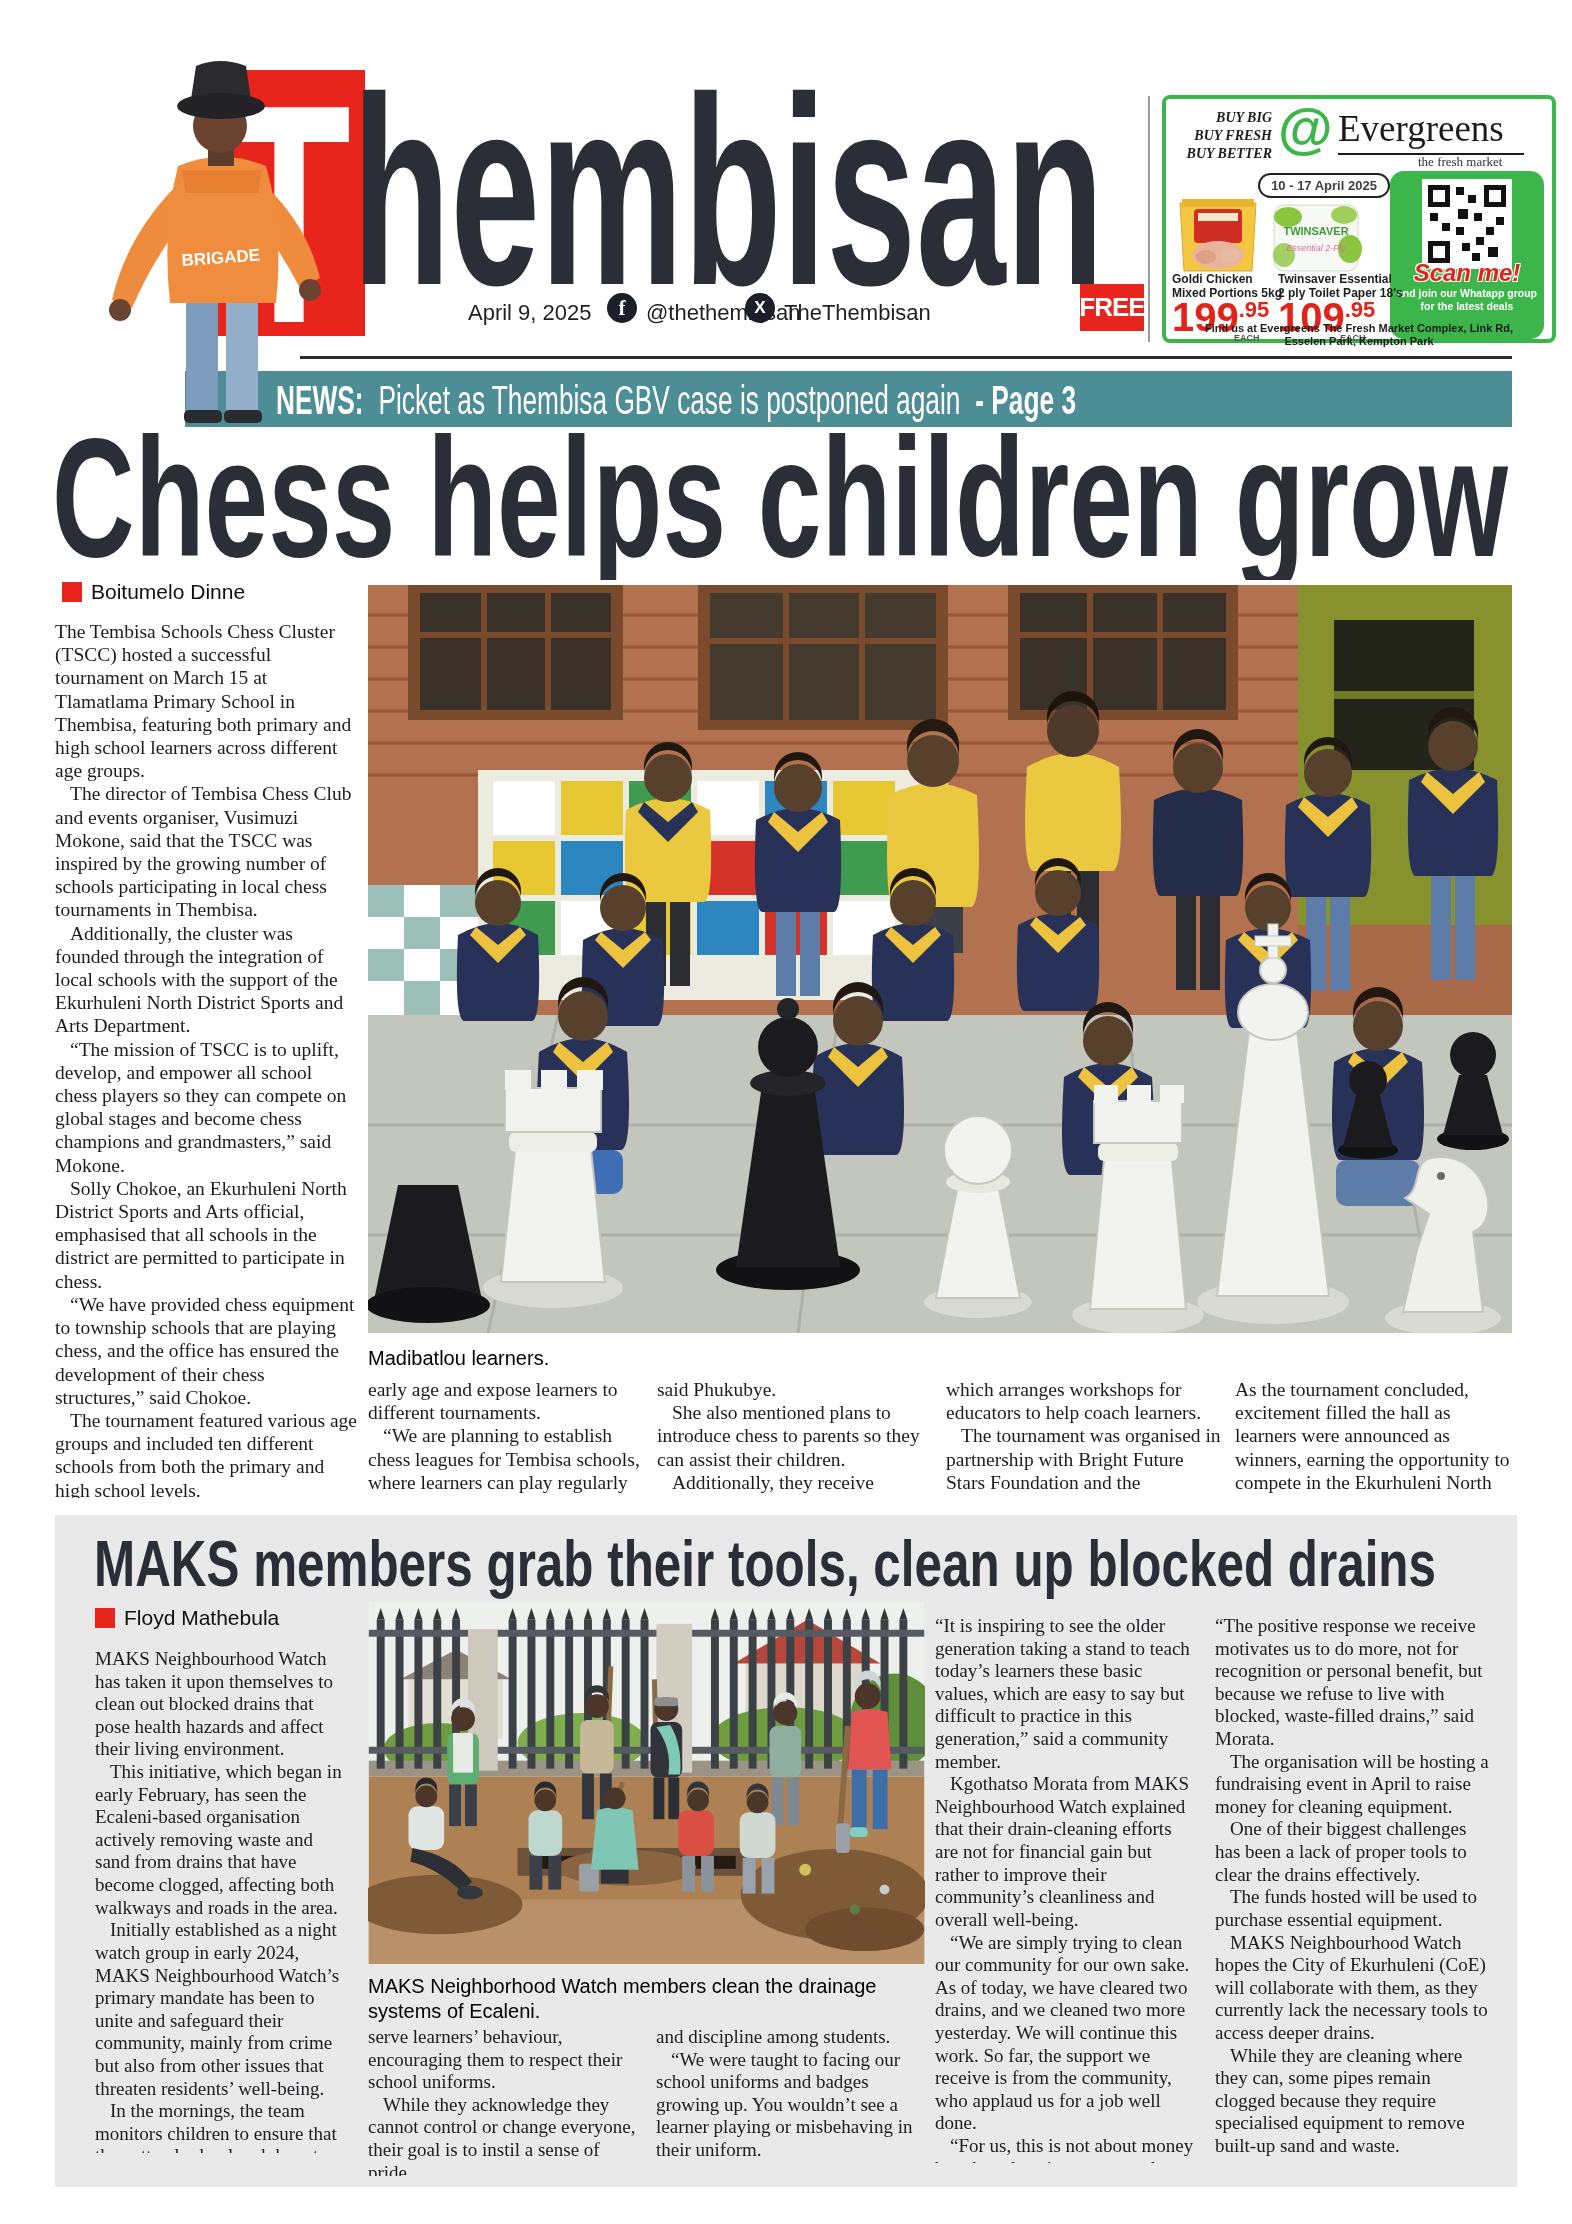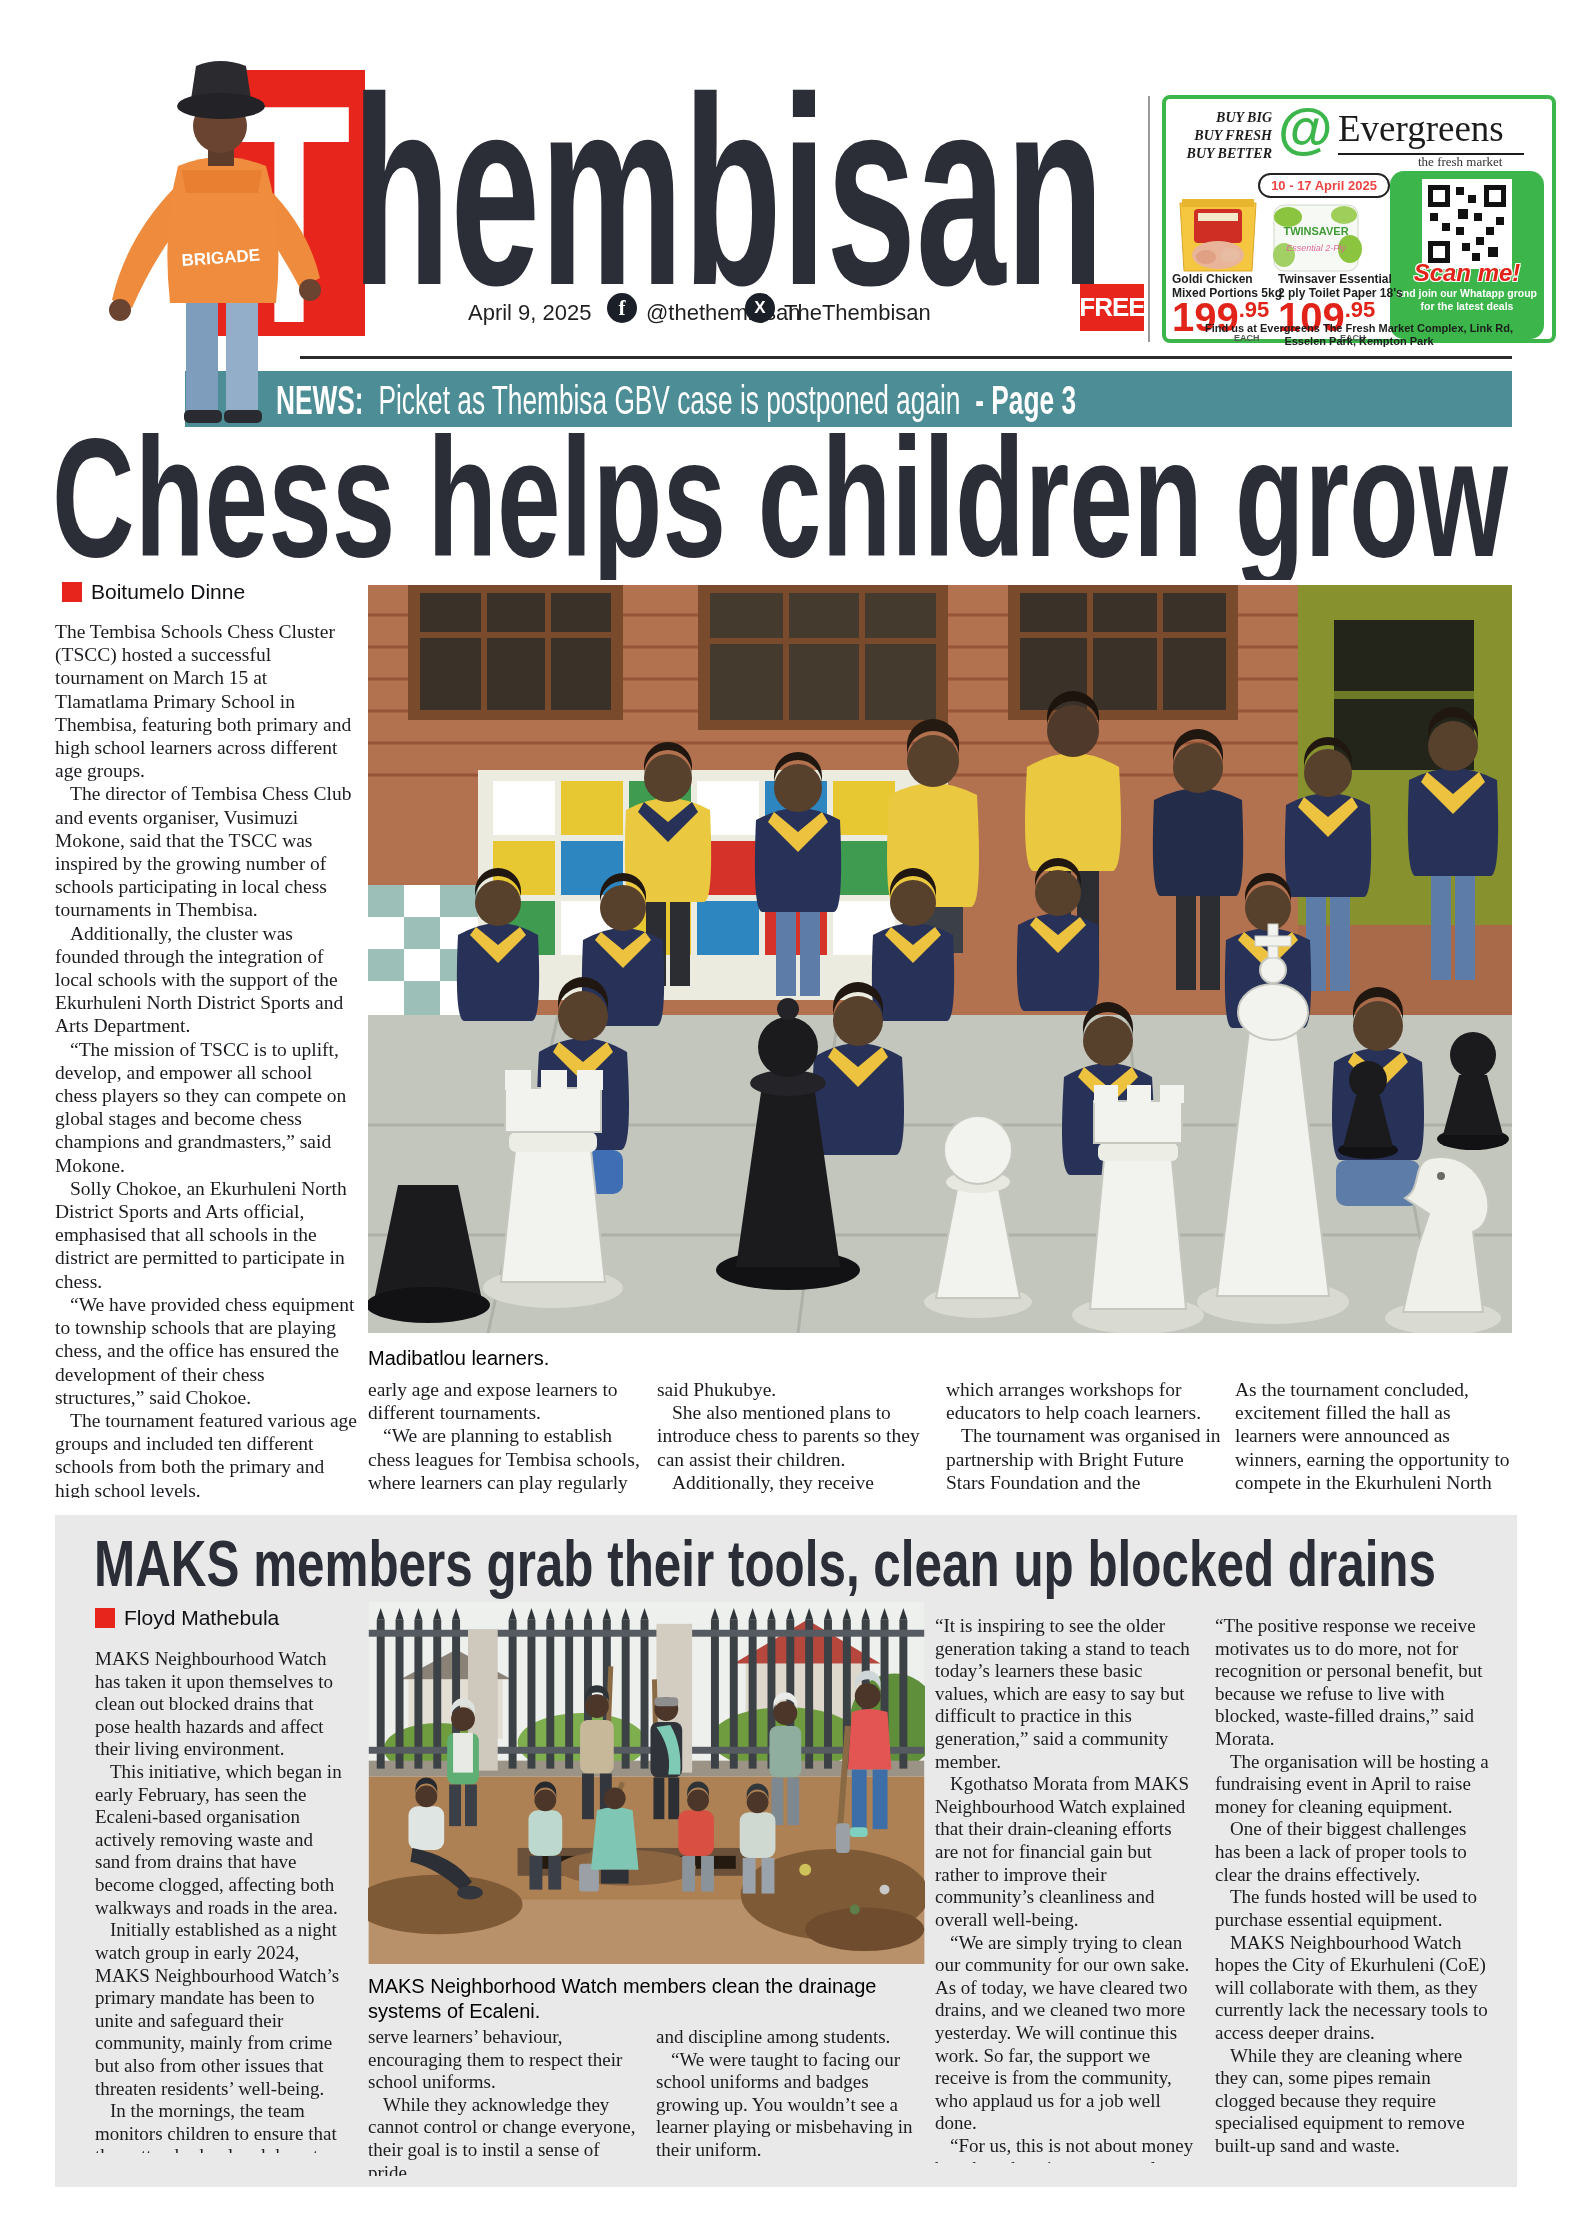--- a/index.html
+++ b/index.html
@@ -73,21 +73,21 @@
        font-weight:bold;font-size:14px;line-height:1.3;font-family:Liberation Serif, serif;">
     <div>BUY BIG</div>
     <div>BUY FRESH</div>
     <div>BUY BETTER</div>
   </div>
   <div class="abs" style="left:112px;top:-4px;font-size:56px;font-weight:bold;color:#3cb54a;">@</div>
   <div class="abs" style="left:172px;top:8px;font-family:'Liberation Serif',serif;font-size:37px;color:#1b1b1b;">Evergreens</div>
   <div class="abs" style="left:172px;top:54px;width:186px;height:2px;background:#1b1b1b;"></div>
   <div class="abs" style="left:252px;top:55px;font-family:'Liberation Serif',serif;font-size:13px;color:#333;">the fresh market</div>
   <div class="abs" style="left:92px;top:74px;width:128px;height:21px;border:2px solid #222;border-radius:13px;
-       display:flex;align-items:center;justify-content:center;font-size:13px;font-weight:bold;color:#ef4444;">10 - 17 April 2025</div>
+       display:flex;align-items:center;justify-content:center;font-size:13px;font-weight:bold;color:#404040;">10 - 17 April 2025</div>
 
   <svg class="abs" style="left:6px;top:98px;" width="92" height="76" viewBox="0 0 92 76">
     <path d="M8,6 L84,6 L80,74 L12,74 Z" fill="#f5c63f" stroke="#d9a72a"></path>
     <rect x="10" y="2" width="72" height="8" fill="#e8b52f"></rect>
     <rect x="22" y="12" width="48" height="34" rx="4" fill="#cf2e24"></rect>
     <rect x="26" y="16" width="40" height="8" fill="#f3e8c9"></rect>
     <ellipse cx="46" cy="58" rx="26" ry="14" fill="#e8b49a"></ellipse>
     <ellipse cx="34" cy="60" rx="10" ry="7" fill="#dfa083"></ellipse>
     <ellipse cx="58" cy="58" rx="10" ry="7" fill="#e7bca2"></ellipse>
   </svg>

